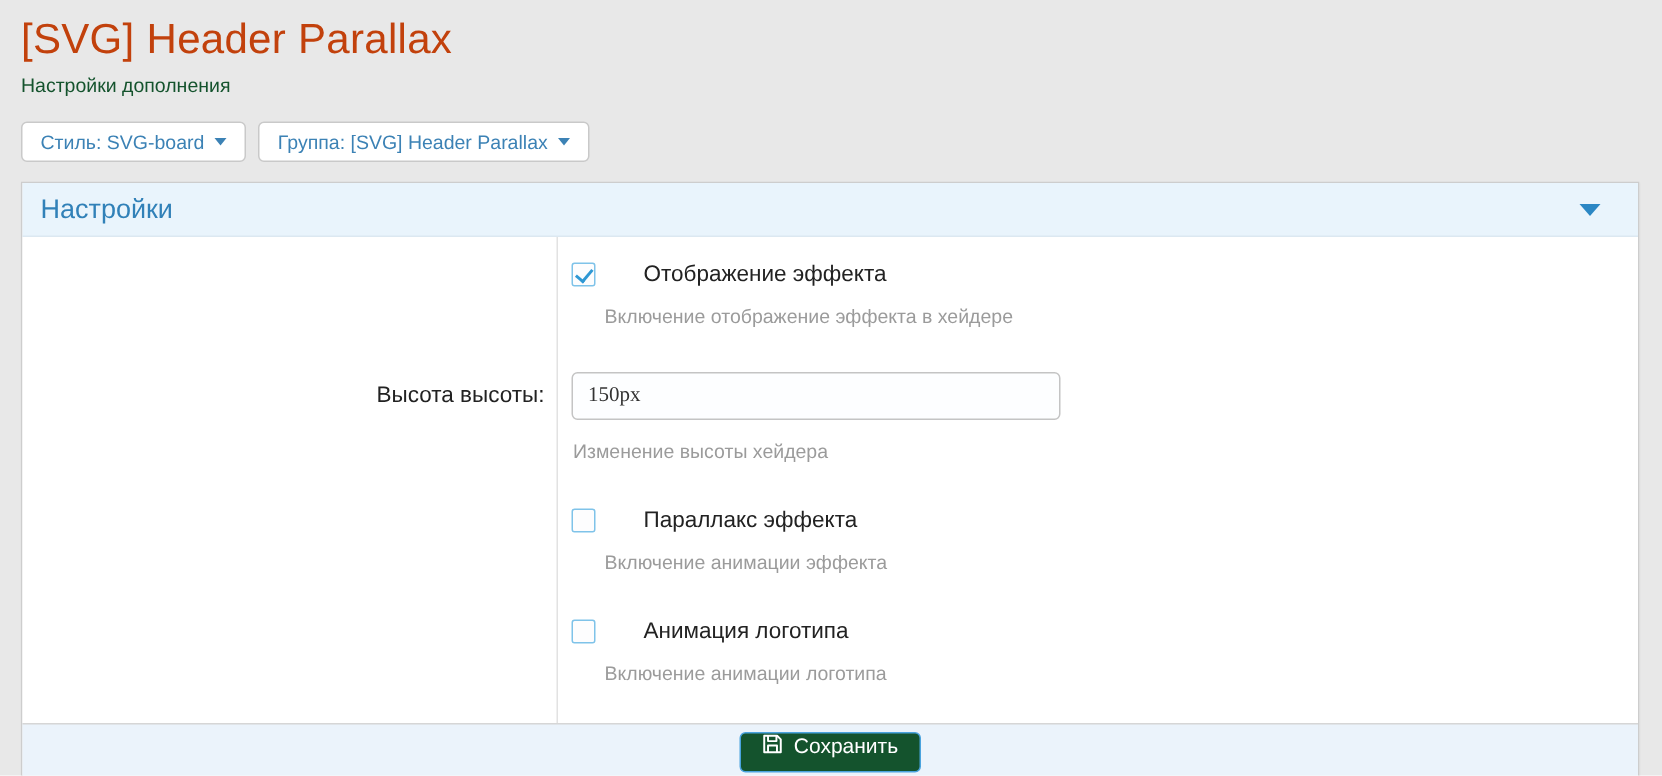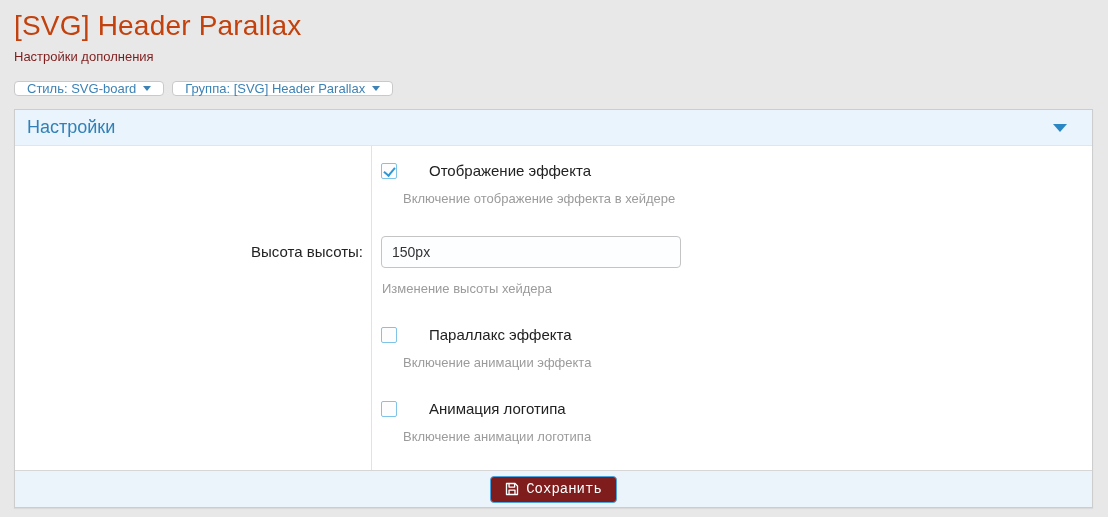--- a/index.html
+++ b/index.html
@@ -15,34 +15,34 @@
   
   .page-title {
     font-size: 28px;
     font-weight: 400;
     color: #c2410c;
     margin-bottom: 7px;
     letter-spacing: 0.2px;
   }
   .page-subtitle {
     font-size: 13px;
-    color: #7f1d1d;
+    color: #14532d;
     margin-bottom: 17px;
   }
 
   
   .filter-row { display: flex; gap: 8px; margin-bottom: 13px; }
   .dropdown-btn {
     display: inline-flex;
     align-items: center;
     gap: 7px;
     background: #ffffff;
     border: 1px solid #c9c9c9;
     border-radius: 4px;
-    height: 15px;
+    height: 27px;
     padding: 0 12px;
     font-family: inherit;
     font-size: 13px;
     color: #3c82b5;
     cursor: pointer;
   }
   .caret-down {
     width: 0; height: 0;
     border-left: 4px solid transparent;
     border-right: 4px solid transparent;
@@ -151,50 +151,49 @@
     font-size: 13px;
     color: #9b9b9b;
   }
   .field-desc.under-input {
     margin-left: 1px;
     margin-top: 13px;
   }
 
   
   .text-input {
-    width: 300px;
+    width: 326px;
     height: 32px;
     border: 1px solid #c4c4c4;
     border-radius: 4px;
     padding: 0 10px;
-    font-family: Liberation Sans, sans-serif;
+    font-family: Liberation Serif, serif;
     font-size: 14px;
     color: #333333;
     background: #fdfeff;
     outline: none;
   }
 
   
   .panel-footer {
     background: #ebf3fb;
     border-top: 1px solid #d6d6d6;
     height: 37px;
     display: flex;
     align-items: center;
     justify-content: center;
   }
   .save-btn {
     display: inline-flex;
-    align-items: center;
     gap: 7px;
-    background: #7f1d1d;
+    background: #14532d;
     border: 1px solid #4aa3de;
     border-radius: 4px;
     color: #ffffff;
-    font-family: Liberation Mono, monospace;
+    font-family: Liberation Sans, sans-serif;
     font-size: 14px;
     height: 27px;
     padding: 0 14px;
     cursor: pointer;
   }
   .save-icon-svg { display: block; }
 </style>
 </head>
 <body>
 

